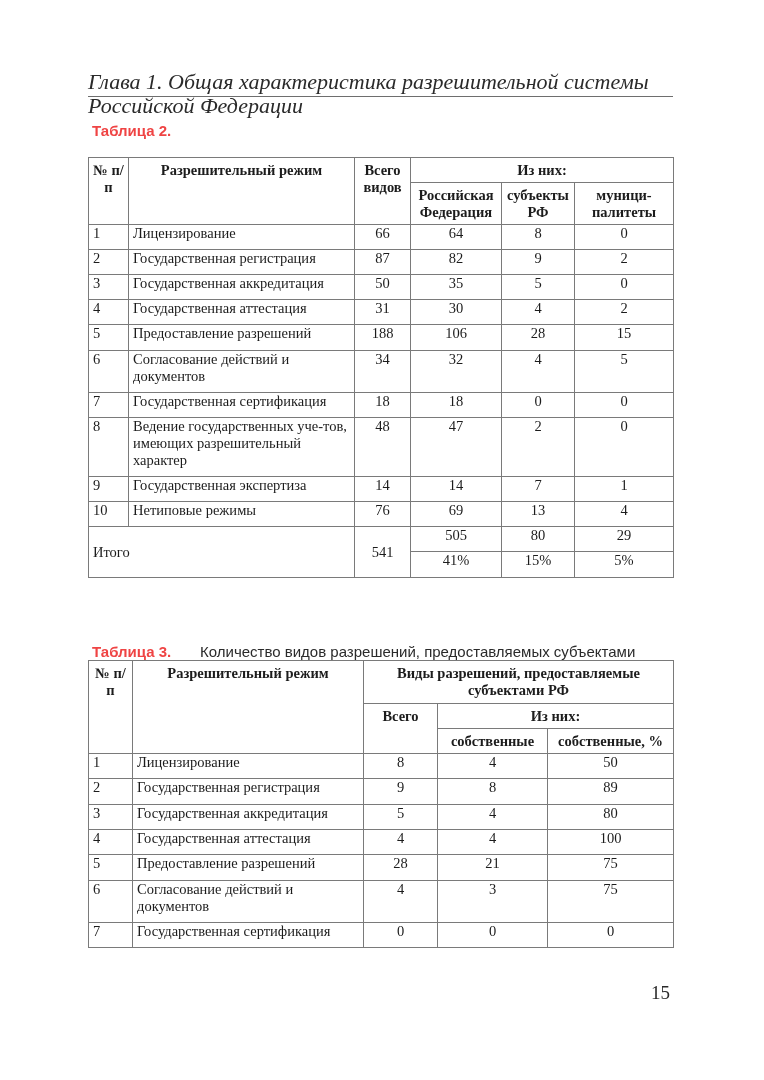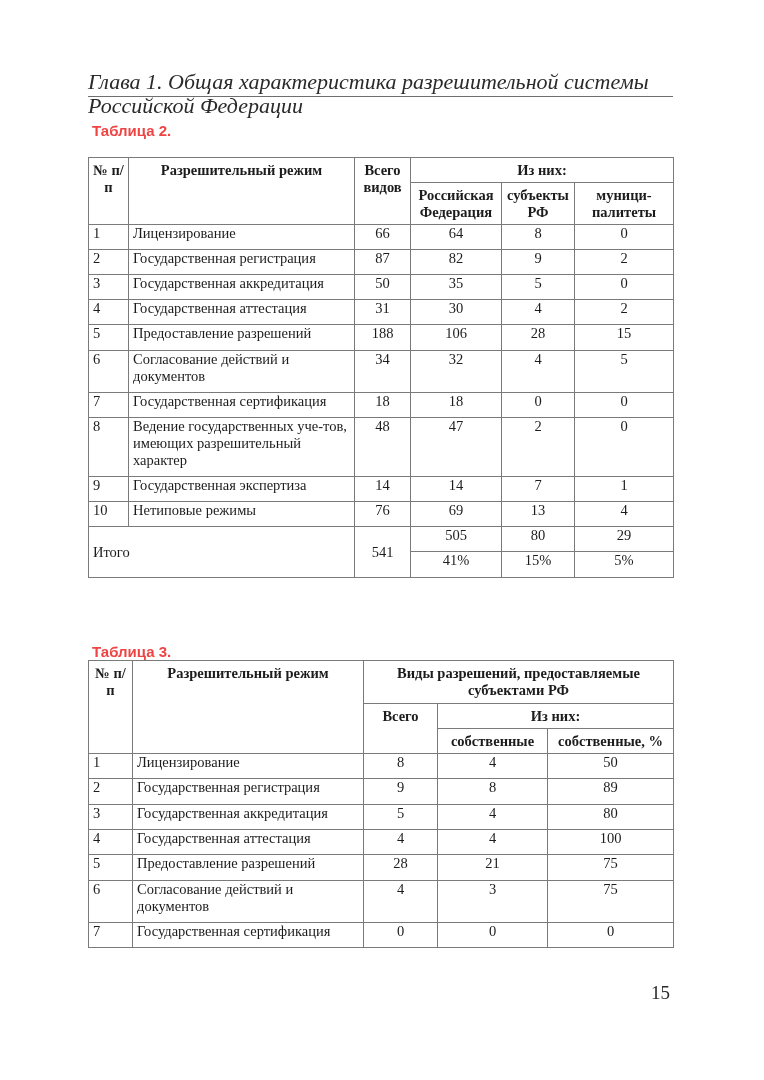--- a/index.html
+++ b/index.html
@@ -171,20 +171,21 @@
     <tr style="height:26px">
       <td class="c b cell">41%</td>
       <td class="c b cell">15%</td>
       <td class="c b cell">5%</td>
     </tr>
   </tbody>
 </table>
 
 <div class="caption cap3">
   <span class="cap-label">Таблица 3.</span>
+  <span class="cap-text" style="top:0">Количество видов разрешений, предоставляемых субъектами</span>
 </div>
 
 <table id="table3" class="doc-table">
   <colgroup>
     <col style="width:44px">
       <col style="width:231px">
       <col style="width:74px">
     <col style="width:110px">
       <col style="width:126px">
   </colgroup>

